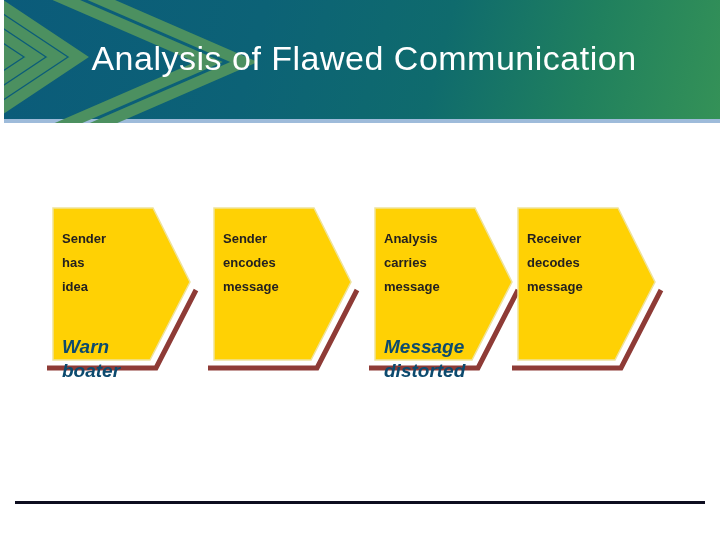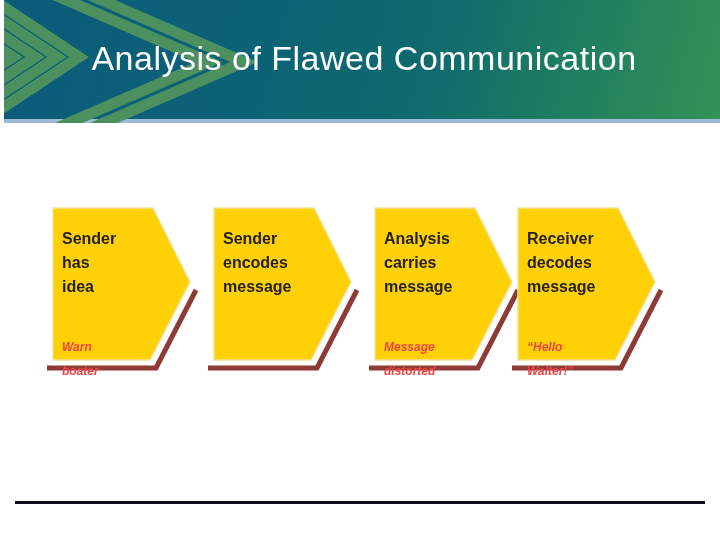--- a/index.html
+++ b/index.html
@@ -21,26 +21,26 @@
   }
   .title span{display:block;}
   
   .step{position:absolute;top:206px;width:150px;height:172px;}
   .step svg{position:absolute;left:0;top:0;overflow:visible;}
   .step-text{
     position:absolute;left:11px;top:3px;width:92px;
     white-space:pre-line;
   }
   .step-heading{
-    font-size:16px;line-height:24px;font-weight:700;color:#242120;
+    font-size:13px;line-height:24px;font-weight:700;color:#242120;
     white-space:pre-line;
   }
   .step-note{
-    margin-top:18px;font-size:12px;line-height:24px;
-    font-weight:700;font-style:italic;color:#ef4444;
+    margin-top:18px;font-size:19px;line-height:24px;
+    font-weight:700;font-style:italic;color:#0c4a6e;
     white-space:pre-line;
   }
   .step1{left:51px;} .step2{left:212px;} .step3{left:373px;} .step4{left:516px;}
   
   .bottom-rule{
     position:absolute;left:15px;top:501px;width:690px;height:3px;
     background:#0D0D1F;
   }
 </style>
 </head>
@@ -109,20 +109,18 @@
 
   <div class="step step4">
     <svg width="150" height="172" viewBox="0 0 150 172">
       <path d="M 145,84 L 105,162 L -4,162" fill="none" stroke="#8E3B36" stroke-width="5"></path>
       <path d="M 2,2 L 102,2 L 139,76 L 99,154 L 2,154 Z" fill="#FFD104" stroke="#EFE39B" stroke-width="1.5"></path>
     </svg>
     <div class="step-text">
       <div class="step-heading">Receiver
 decodes
 message</div>
-      <div class="step-note">“Hello
-Walter!”</div>
     </div>
   </div>
 
   <div class="bottom-rule"></div>
 
 </div>
 
 </body></html>

